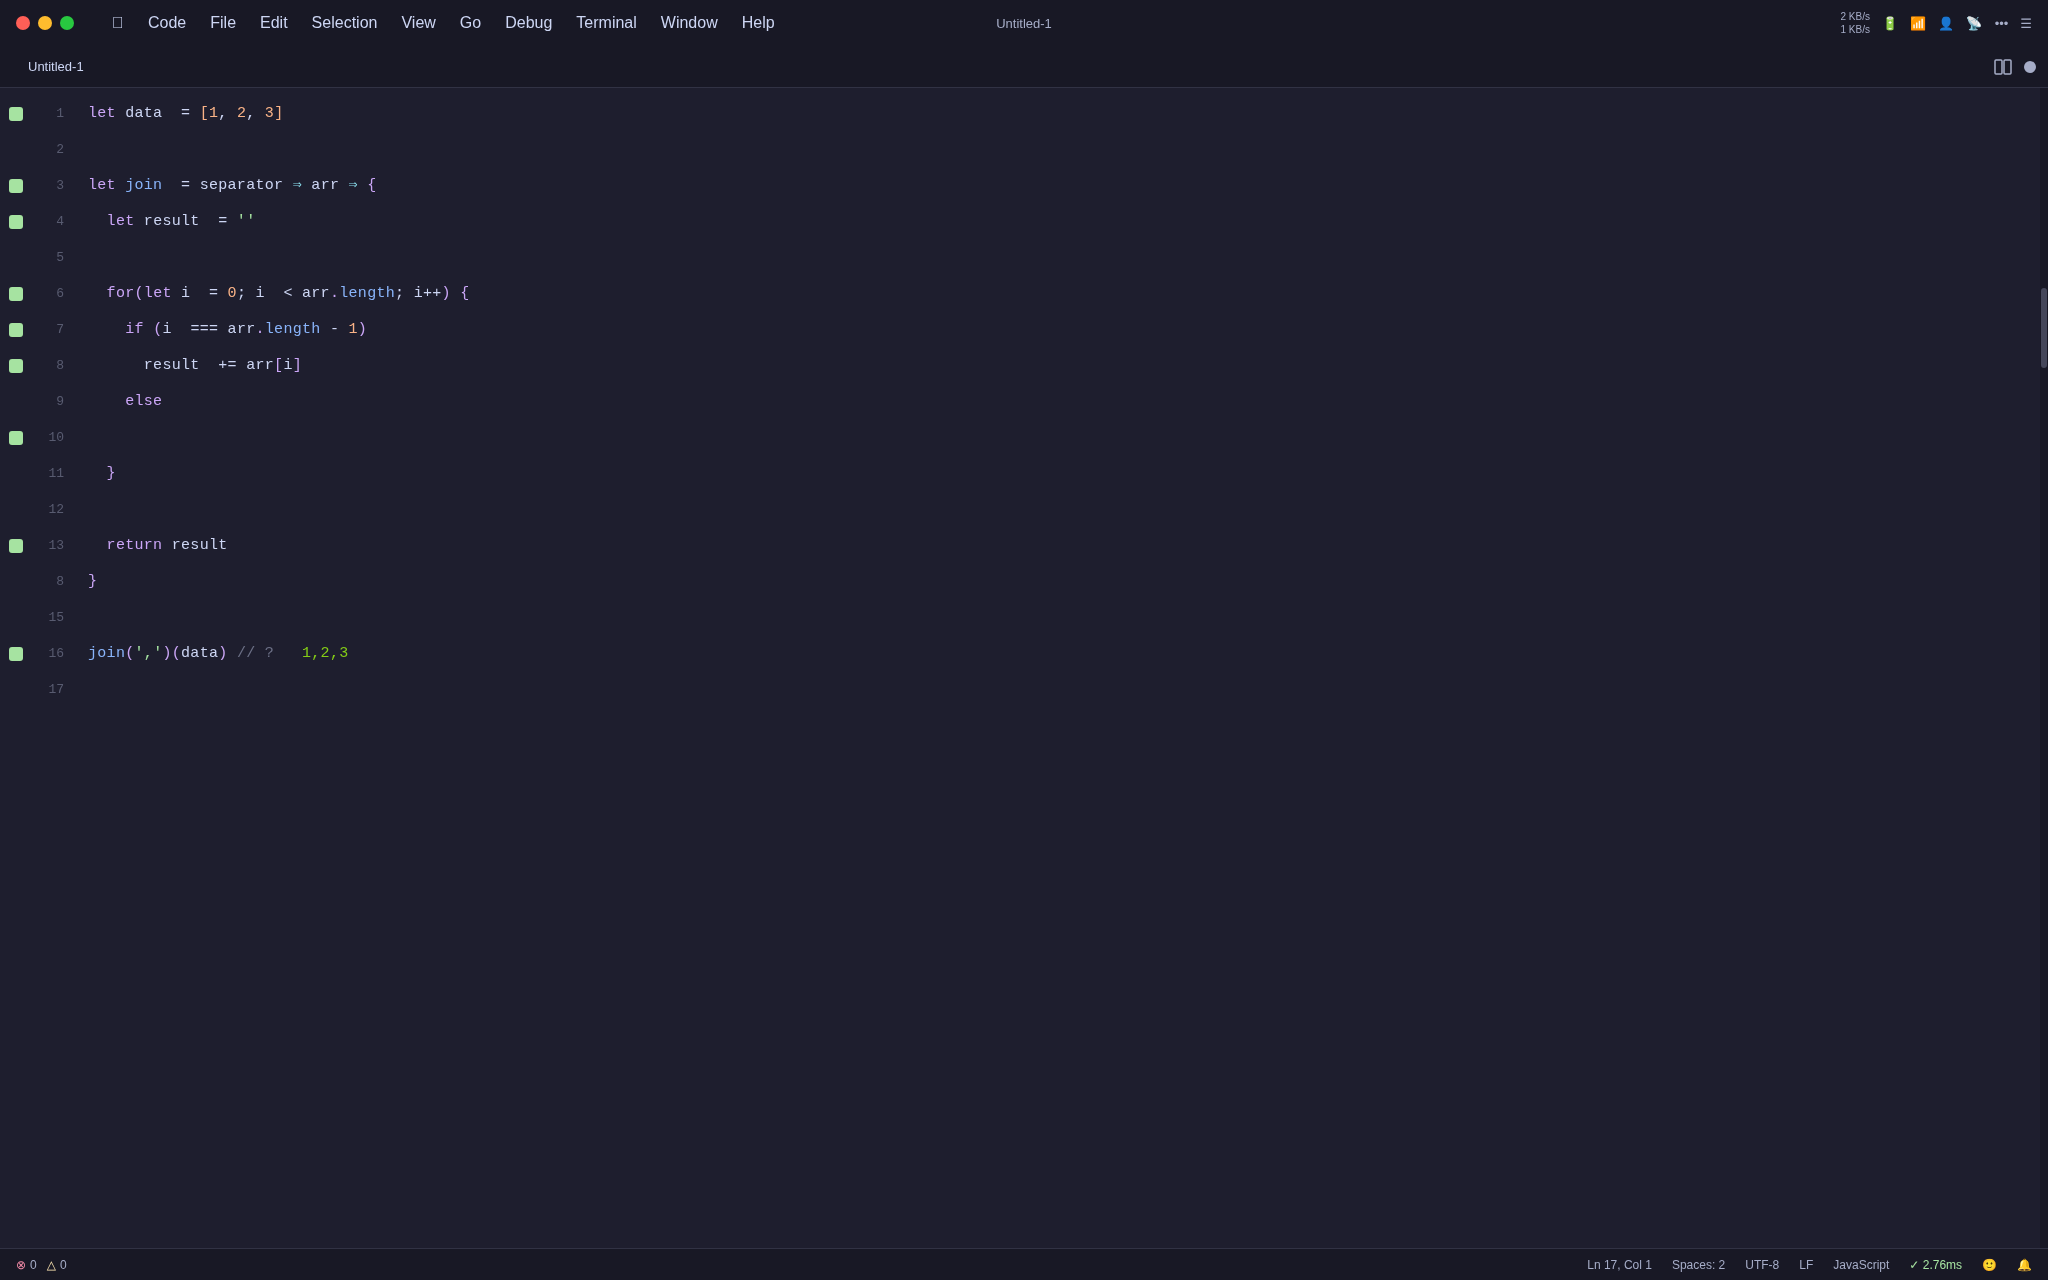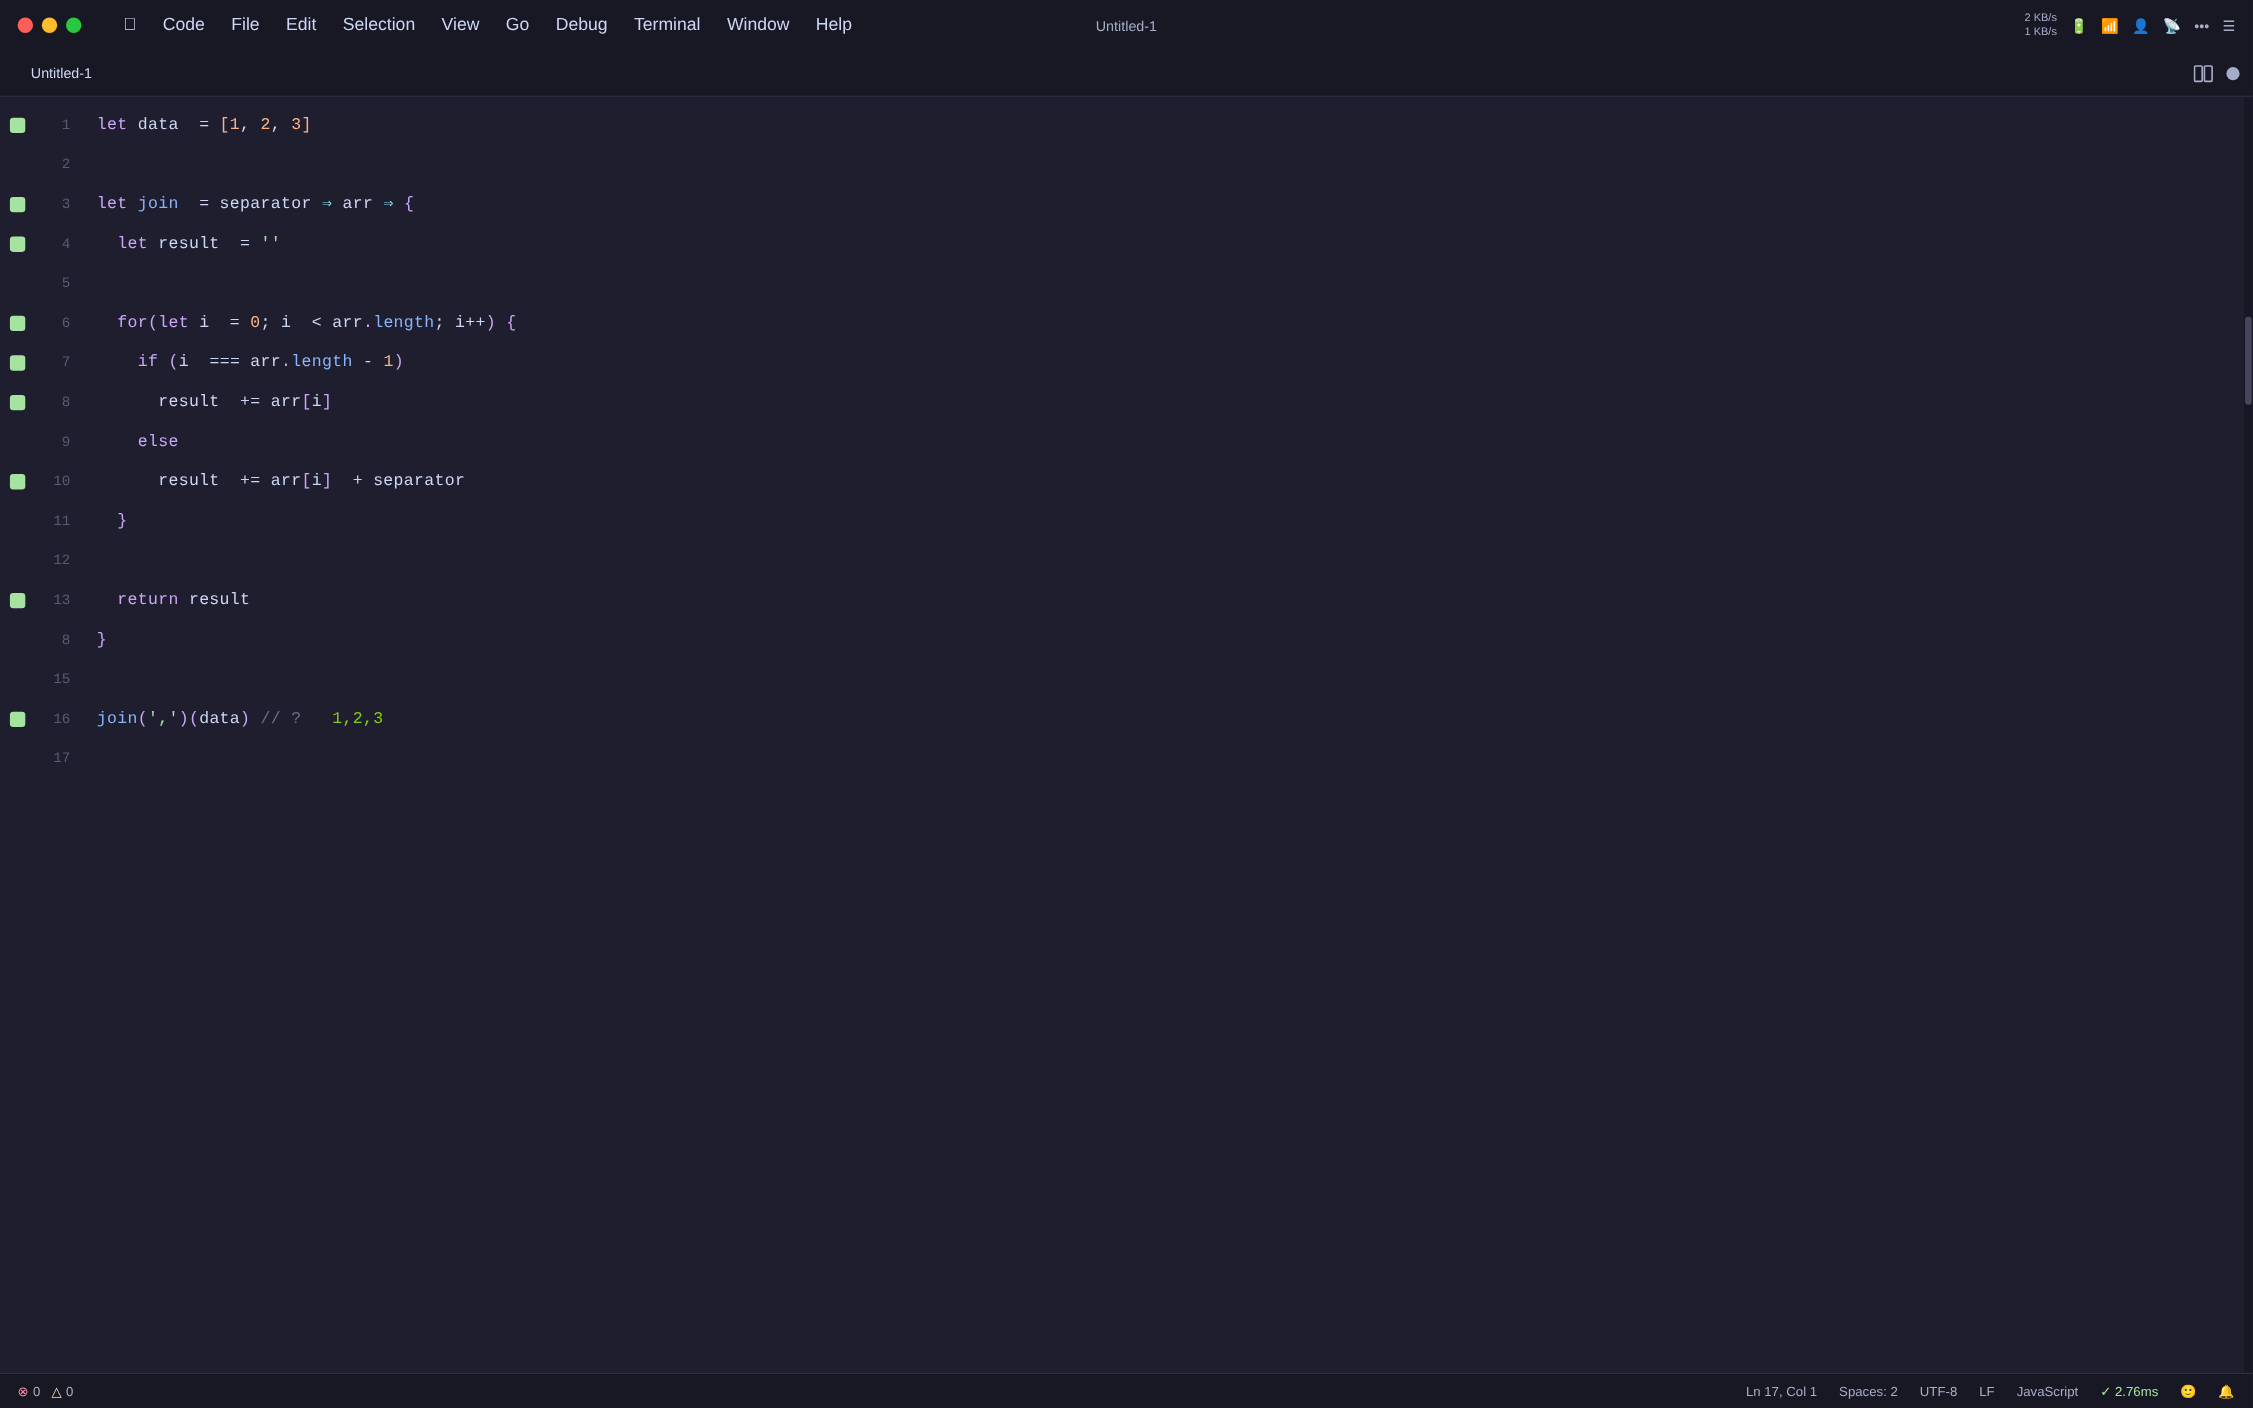--- a/index.html
+++ b/index.html
@@ -359,21 +359,20 @@
       <div class="breakpoint-col"></div>
       <div class="line-number">9</div>
       <div class="code-text">    <span class="kw">else</span></div>
     </div>
 
     <div class="code-line">
       <div class="breakpoint-col">
         <div class="breakpoint"></div>
       </div>
       <div class="line-number">10</div>
-      <div class="code-text">      <span class="var">result</span> <span class="var"> += </span><span class="var">arr</span><span class="punc">[</span><span class="var">i</span><span class="punc">]</span> <span class="var"> + </span><span class="var">separator</span></div>
     </div>
 
     <div class="code-line">
       <div class="breakpoint-col"></div>
       <div class="line-number">11</div>
       <div class="code-text">  <span class="punc">}</span></div>
     </div>
 
     <div class="code-line">
       <div class="breakpoint-col"></div>

